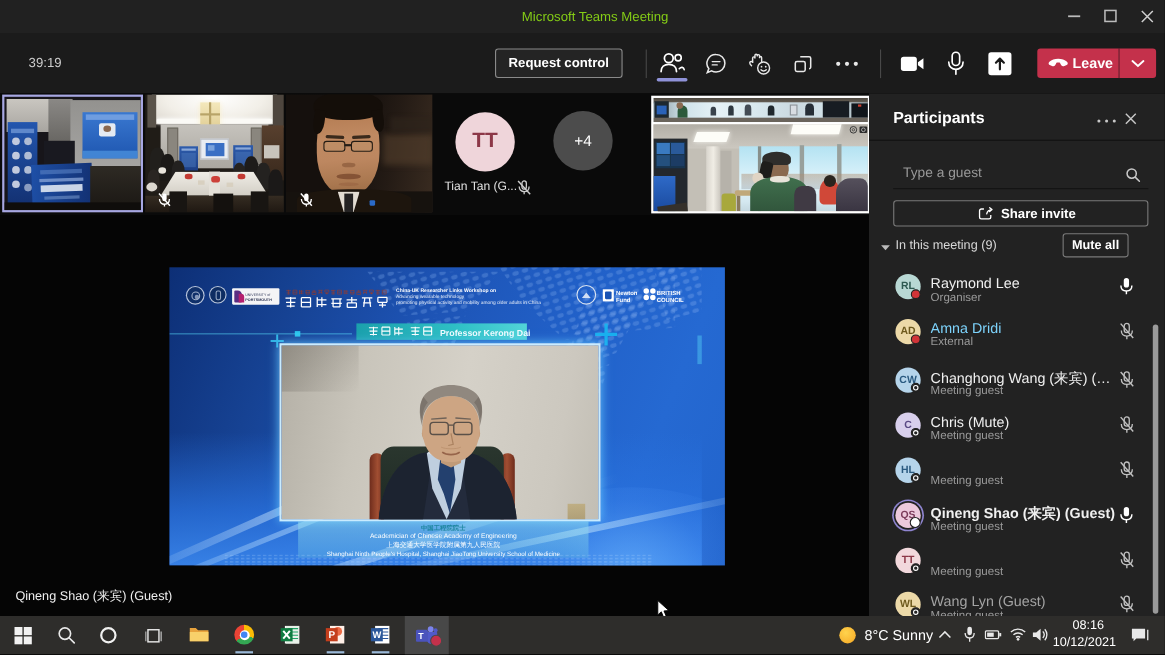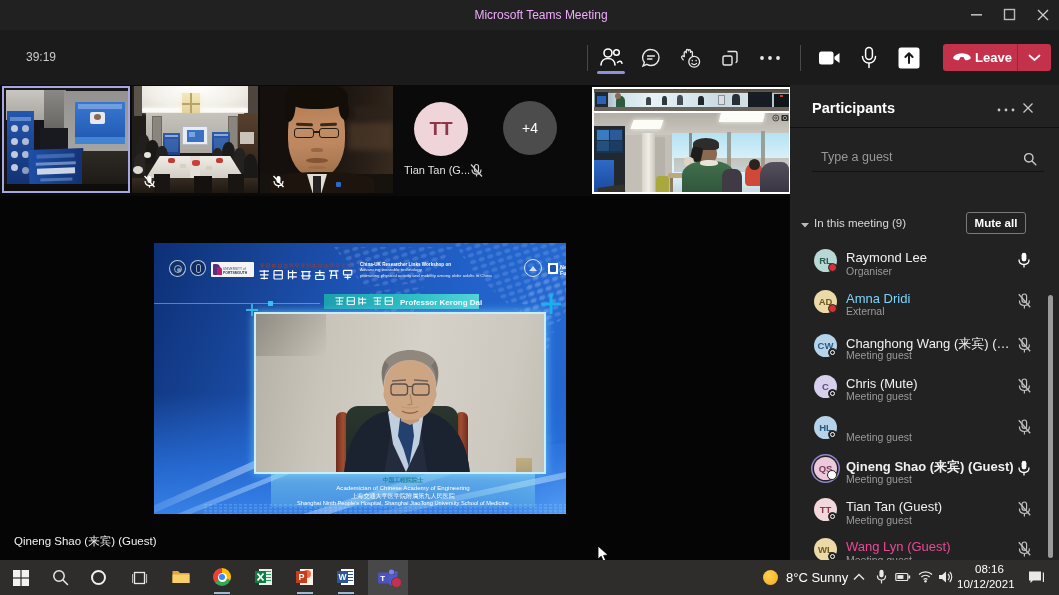--- a/index.html
+++ b/index.html
@@ -2,21 +2,21 @@
 <html><head>
 <meta charset="utf-8">
 <style>
   * { margin:0; padding:0; box-sizing:border-box; }
   html,body { width:1059px; height:595px; overflow:hidden; background:#000; font-family:"Liberation Sans", sans-serif; }
   .abs { position:absolute; }
   #app { position:relative; width:1059px; height:595px; }
 
   
   #titlebar { left:0; top:0; width:1059px; height:30px; background:#212121; }
-  #titlebar .title { width:100%; text-align:center; top:8px; color:#f0abfc; font-size:12px;padding-left:23px; }
+  #titlebar .title { width:100%; text-align:center; top:8px; color:#84cc16; font-size:12px;padding-left:23px; }
 
   
   #toolbar { left:0; top:30px; width:1059px; height:55px; background:#1b1b1b; }
   #timer { left:26px; top:20px; color:#cccccc; font-size:12px; position:absolute; }
   #reqctl { left:450px; top:14px; width:116px; height:27px; border:1px solid #8a8a8a; border-radius:3px; background:#242424; color:#fff; font-size:12px; font-weight:bold; text-align:center; line-height:25px; position:absolute; }
   .vsep { width:1px; background:#484848; position:absolute; }
   #leave { left:943px; top:14px; width:74px; height:27px; background:#c4314b; border-radius:3px 0 0 3px; position:absolute; }
 
   
   #strip { left:0; top:85px; width:790px; height:111px; background:#0a0a0a; position:absolute; }
@@ -36,20 +36,21 @@
   <div id="titlebar" class="abs">
     <div class="title abs">Microsoft Teams Meeting</div>
     <svg class="abs" style="left:966px;top:0" width="93" height="30" viewBox="0 0 93 30">
       <rect x="5" y="14" width="11" height="1.6" fill="#bbbbbb"></rect>
       <rect x="38.5" y="9.5" width="10" height="10" fill="none" stroke="#bbbbbb" stroke-width="1.4"></rect>
       <path d="M72 10 L82 20 M82 10 L72 20" stroke="#cccccc" stroke-width="1.4"></path>
     </svg>
   </div>
   <div id="toolbar" class="abs">
     <span id="timer">39:19</span>
+    <div id="reqctl">Request control</div>
     <div class="vsep" style="left:587px;top:15px;height:26px"></div>
 
     <svg class="abs" style="left:598px;top:16px" width="26" height="24" viewBox="0 0 26 24">
       <circle cx="10" cy="7" r="4" fill="none" stroke="#ffffff" stroke-width="1.6"></circle>
       <circle cx="18.5" cy="6.5" r="2.8" fill="none" stroke="#ffffff" stroke-width="1.5"></circle>
       <path d="M3 19c0-4 3-6.5 7-6.5s7 2.5 7 6.5" fill="none" stroke="#ffffff" stroke-width="1.6" stroke-linecap="round"></path>
       <path d="M19.5 16.5c1.8-2 4-1.6 4.5 0.8" fill="none" stroke="#ffffff" stroke-width="1.5" stroke-linecap="round"></path>
     </svg>
     <div class="abs" style="left:597px;top:41px;width:28px;height:3px;border-radius:2px;background:#8f92d8"></div>
 
@@ -317,21 +318,21 @@
         <svg class="abs" style="left:178px;top:1px" width="17" height="8" viewBox="0 0 17 8">
           <circle cx="3.8" cy="4" r="3" fill="none" stroke="#3a3a3a" stroke-width="0.9"></circle>
           <circle cx="3.8" cy="4" r="1.1" fill="none" stroke="#3a3a3a" stroke-width="0.7"></circle>
           <rect x="9.4" y="1" width="7" height="6" rx="1" fill="#2a2a2a"></rect>
           <circle cx="12.9" cy="4" r="1.7" fill="none" stroke="#cccccc" stroke-width="0.7"></circle>
         </svg>
       </div>
     </div>
   </div>
   <div id="stage" class="abs">
-    <div id="slide" class="abs" style="left:154px;top:47px;width:412px;height:271px;overflow:hidden;background:linear-gradient(112deg,#0d2f76 0%,#164293 20%,#1d53b4 40%,#2160c8 62%,#2569d2 82%,#2264cc 100%)">
+    <div id="slide" class="abs" style="left:154px;top:47px;width:505px;height:271px;overflow:hidden;background:linear-gradient(112deg,#0d2f76 0%,#164293 20%,#1d53b4 40%,#2160c8 62%,#2569d2 82%,#2264cc 100%)">
       <div class="abs" style="left:0;top:150px;width:484px;height:121px;background:linear-gradient(180deg,rgba(30,90,200,0) 0%,rgba(42,115,224,.75) 60%,rgba(58,135,238,.9) 100%)"></div>
       <div class="abs" style="left:290px;top:200px;width:260px;height:160px;border-radius:50%;background:radial-gradient(circle,rgba(120,190,255,.5) 0%,rgba(70,140,240,.25) 45%,rgba(40,100,220,0) 70%)"></div>
 
       <svg class="abs" style="left:120px;top:0px" width="340" height="110" viewBox="0 0 340 110" opacity="0.33">
         <defs>
           <pattern id="dm" width="9" height="7" patternUnits="userSpaceOnUse" patternTransform="rotate(-18)">
             <ellipse cx="3.5" cy="2.5" rx="3.1" ry="2" fill="#7ba6e8"></ellipse>
           </pattern>
         </defs>
         <path d="M60 4 L180 4 L150 40 L90 44 Z" fill="url(#dm)"></path>
@@ -514,20 +515,27 @@
     <svg class="abs" style="left:232px;top:17px" width="12" height="12" viewBox="0 0 12 12">
         <path d="M1.5 1.5 L10.5 10.5 M10.5 1.5 L1.5 10.5" stroke="#c8c8c8" stroke-width="1.3"></path>
       </svg>
     <div class="abs" style="left:0px;top:42px;width:269px;height:1px;background:rgba(0,0,0,.5)"></div>
     <div class="abs" style="left:22px;top:86px;width:232px;height:1px;background:rgba(0,0,0,.45)"></div>
     <span class="abs" style="left:31px;top:65px;color:#989898;font-size:12.5px">Type a guest</span>
     <svg class="abs" style="left:233px;top:67px" width="14" height="14" viewBox="0 0 14 14">
         <circle cx="5.8" cy="5.8" r="4.2" fill="none" stroke="#c8c8c8" stroke-width="1.4"></circle>
         <path d="M9 9 L12.8 12.8" stroke="#c8c8c8" stroke-width="1.4" stroke-linecap="round"></path>
       </svg>
+    <div class="abs" style="left:22px;top:97px;width:232px;height:24px;border:1px solid #7a7a7a;border-radius:3px">
+      <svg class="abs" style="left:76px;top:5px" width="15" height="13" viewBox="0 0 15 13">
+        <path d="M5.5 2 H3.2 A1.7 1.7 0 0 0 1.5 3.7 V9.3 A1.7 1.7 0 0 0 3.2 11 H10 A1.7 1.7 0 0 0 11.7 9.3 V7.5" fill="none" stroke="#ffffff" stroke-width="1.2"></path>
+        <path d="M8 6.5 C8.5 4 10 2.6 12.8 2.5 M12.8 2.5 L10.7 0.8 M12.8 2.5 L10.7 4.3" fill="none" stroke="#ffffff" stroke-width="1.2" stroke-linecap="round"></path>
+      </svg>
+      <span class="abs" style="left:97px;top:4px;color:#ffffff;font-size:12px;font-weight:bold">Share invite</span>
+    </div>
     <svg class="abs" style="left:10px;top:136px" width="10" height="8" viewBox="0 0 10 8">
         <path d="M1 2 L5 6.5 L9 2 Z" fill="#bbbbbb"></path>
       </svg>
     <span class="abs" style="left:24px;top:132px;color:#d8d8d8;font-size:11.5px">In this meeting (9)</span>
     <div class="abs" style="left:176px;top:127px;width:60px;height:22px;border:1px solid #7a7a7a;border-radius:3px;color:#ffffff;font-size:11.5px;font-weight:bold;text-align:center;line-height:20px">Mute all</div>
     <div id="rows" class="abs" style="left:0;top:0;width:269px;height:475px;overflow:hidden">
       <div class="abs" style="left:24px;top:164px;width:23px;height:23px;border-radius:50%;background:#b8d8d4;color:#2e5a52;font-size:9.5px;font-weight:bold;text-align:center;line-height:23px">RL</div>
       <div class="abs" style="left:38px;top:178px;width:9px;height:9px;border-radius:50%;background:#d13438;border:1.5px solid #222222"></div>
       <span class="abs" style="left:56px;top:165px;width:170px;color:#f0f0f0;font-size:13px;font-weight:normal;white-space:nowrap;overflow:hidden">Raymond Lee</span>
       <span class="abs" style="left:56px;top:179.5px;color:#9a9a9a;font-size:10.5px">Organiser</span>
@@ -587,33 +595,32 @@
       <span class="abs" style="left:56px;top:387.5px;color:#9a9a9a;font-size:10.5px">Meeting guest</span>
       <svg class="abs" style="left:227px;top:375px" width="14" height="17" viewBox="0 0 14 17">
           <rect x="4.6" y="0.8" width="4.8" height="8.6" rx="2.4" fill="#ffffff"></rect>
           <path d="M2 7.5c0 3.2 2.2 5 5 5s5-1.8 5-5" fill="none" stroke="#ffffff" stroke-width="1.3"></path>
           <path d="M7 12.5v3" stroke="#ffffff" stroke-width="1.3"></path>
         </svg>
       <div class="abs" style="left:24px;top:413px;width:23px;height:23px;border-radius:50%;background:#f2d8dc;color:#8c3747;font-size:9.5px;font-weight:bold;text-align:center;line-height:23px">TT</div>
       <div class="abs" style="left:38px;top:427px;width:9px;height:9px;border-radius:50%;background:#222222;border:1.5px solid #222222">
           <div class="abs" style="left:1px;top:1px;width:5px;height:5px;border-radius:50%;border:1.5px solid #ffffff"></div>
         </div>
-      <span class="abs" style="left:56px;top:414px;width:170px;color:#f0f0f0;font-size:13px;font-weight:normal;white-space:nowrap;overflow:hidden">Tian Tan (Guest)</span>
       <span class="abs" style="left:56px;top:428.5px;color:#9a9a9a;font-size:10.5px">Meeting guest</span>
       <svg class="abs" style="left:227px;top:416px" width="15" height="17" viewBox="0 0 15 17">
           <rect x="5" y="1" width="4.6" height="8.4" rx="2.3" fill="none" stroke="#c0c0c0" stroke-width="1.2"></rect>
           <path d="M2.4 7.5c0 3.2 2.2 5 5 5s5-1.8 5-5" fill="none" stroke="#c0c0c0" stroke-width="1.2"></path>
           <path d="M7.4 12.5v3" stroke="#c0c0c0" stroke-width="1.2"></path>
           <path d="M1.8 1.2l11.4 13" stroke="#c0c0c0" stroke-width="1.3"></path>
         </svg>
       <div class="abs" style="left:24px;top:453px;width:23px;height:23px;border-radius:50%;background:#ecd9a8;color:#6e5a1e;font-size:9.5px;font-weight:bold;text-align:center;line-height:23px">WL</div>
       <div class="abs" style="left:38px;top:467px;width:9px;height:9px;border-radius:50%;background:#222222;border:1.5px solid #222222">
           <div class="abs" style="left:1px;top:1px;width:5px;height:5px;border-radius:50%;border:1.5px solid #ffffff"></div>
         </div>
-      <span class="abs" style="left:56px;top:454px;width:170px;color:#ec4899;font-size:13px;font-weight:normal;white-space:nowrap;overflow:hidden">Wang Lyn (Guest)</span>
+      <span class="abs" style="left:56px;top:454px;width:170px;color:#a3a3a3;font-size:13px;font-weight:normal;white-space:nowrap;overflow:hidden">Wang Lyn (Guest)</span>
       <span class="abs" style="left:56px;top:468.5px;color:#9a9a9a;font-size:10.5px">Meeting guest</span>
       <svg class="abs" style="left:227px;top:456px" width="15" height="17" viewBox="0 0 15 17">
           <rect x="5" y="1" width="4.6" height="8.4" rx="2.3" fill="none" stroke="#c0c0c0" stroke-width="1.2"></rect>
           <path d="M2.4 7.5c0 3.2 2.2 5 5 5s5-1.8 5-5" fill="none" stroke="#c0c0c0" stroke-width="1.2"></path>
           <path d="M7.4 12.5v3" stroke="#c0c0c0" stroke-width="1.2"></path>
           <path d="M1.8 1.2l11.4 13" stroke="#c0c0c0" stroke-width="1.3"></path>
         </svg>
     </div>
     <div class="abs" style="left:258px;top:210px;width:5px;height:263px;border-radius:3px;background:#9a9a9a"></div>
   </div>

